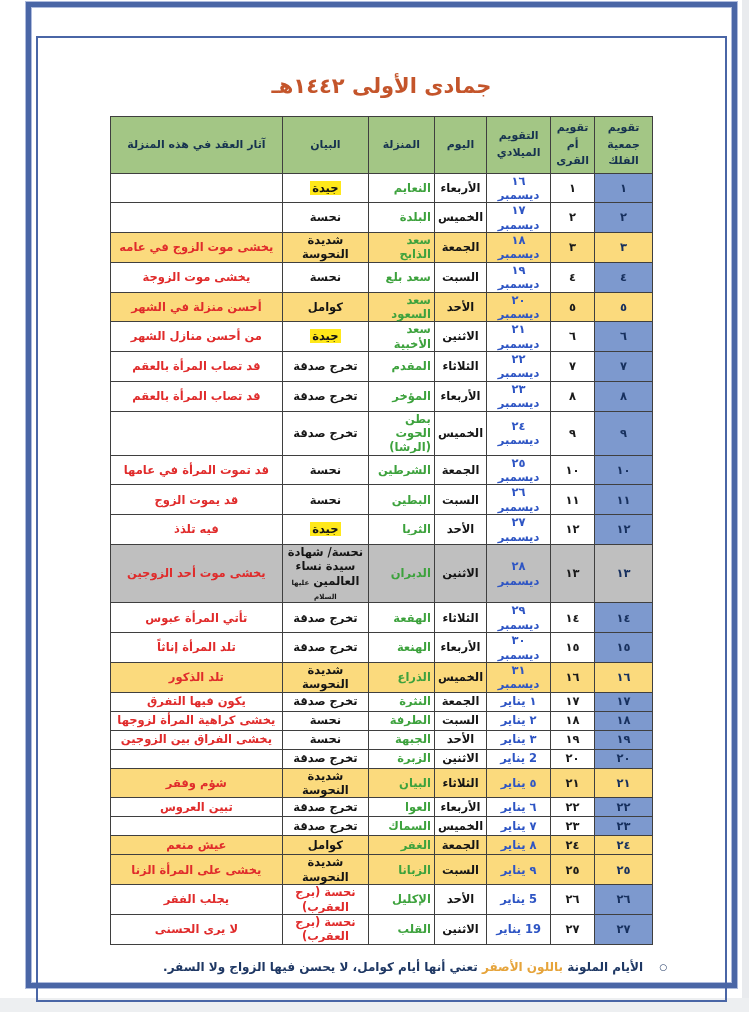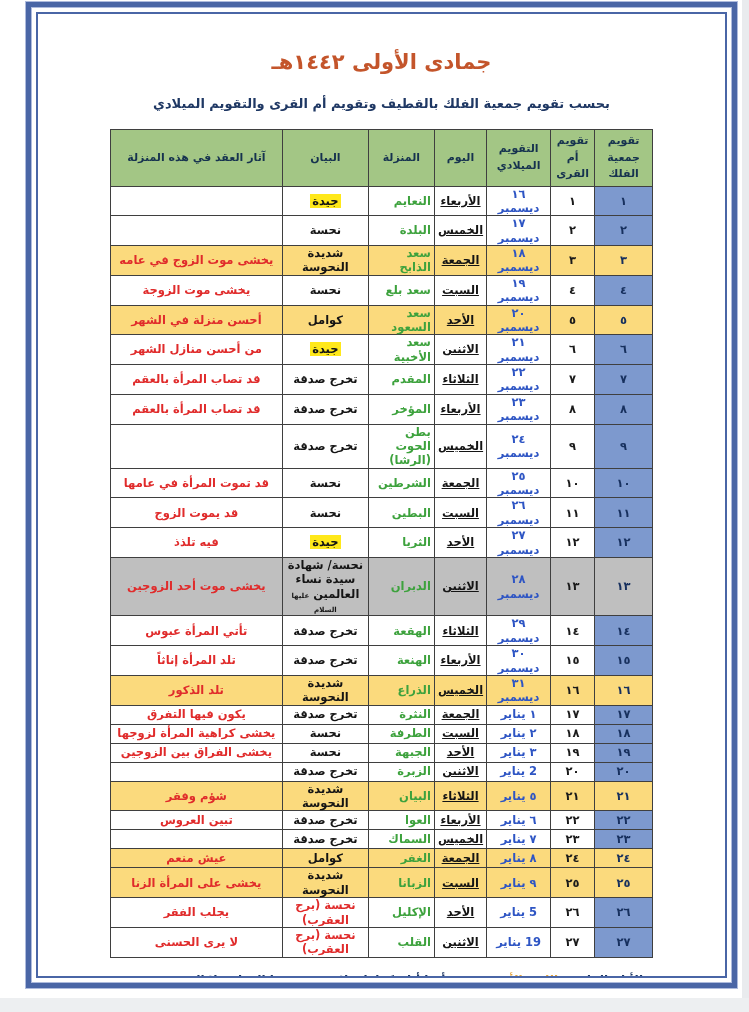--- a/index.html
+++ b/index.html
@@ -20,20 +20,21 @@
     box-shadow: inset 0 0 0 1px #aebbdd, 0 0 0 1px #aebbdd;
     padding: 5px;
     background: #ffffff;
   }
   .frame-inner {
     width: 100%; height: 100%;
     border: 2px solid #4a66a6;
     padding-top: 36px;
     text-align: center;
     overflow: hidden;
+    margin-top: 24px;
   }
 
   .title { color: #c4552b; font-size: 21px; font-weight: bold; }
   .subtitle { margin-top: 22px; color: #1f3864; font-size: 13px; font-weight: bold; }
 
   table.calendar {
     margin: 18px auto 0;
     border-collapse: collapse;
     direction: rtl;
     table-layout: fixed;
@@ -58,21 +59,21 @@
   col.c-umm { width: 44px; }
   col.c-greg { width: 64px; }
   col.c-day { width: 50px; }
   col.c-manzila { width: 66px; }
   col.c-bayan { width: 86px; }
   col.c-athar { width: 172px; }
 
   td.falak { background: #7d99ce; color: #17305e; }
   td.umm { color: #1a1a1a; }
   td.greg { color: #2e55c4; }
-  td.day { color: #141414; text-decoration: underline; }
+  td.day { color: #141414; }
   td.manzila { color: #3da23d; text-align: right; }
   td.bayan { color: #141414; }
   td.bayan.red { color: #e02b2b; }
   td.bayan .hl { background: #ffe81a; padding: 0 2px; }
   td.athar { color: #e02b2b; }
   tr.row-yellow td, tr.row-yellow td.falak { background: #fbda7d; }
   tr.row-gray td, tr.row-gray td.falak { background: #bfbfbf; }
   .honorific { font-size: 7px; font-weight: bold; }
 
   .notes {
@@ -93,21 +94,20 @@
 </head>
 <body>
 
 <div class="photo-edge-right"></div>
 <div class="photo-edge-bottom"></div>
 
 <div class="frame-outer">
   <div class="frame-inner">
 
     <h1 class="title">جمادى الأولى ١٤٤٢هـ</h1>
-    <div class="subtitle">بحسب تقويم جمعية الفلك بالقطيف وتقويم أم القرى والتقويم الميلادي</div>
 
     <table class="calendar">
       <colgroup>
         <col class="c-falak">
           <col class="c-umm">
           <col class="c-greg">
           <col class="c-day">
         <col class="c-manzila">
           <col class="c-bayan">
           <col class="c-athar">

